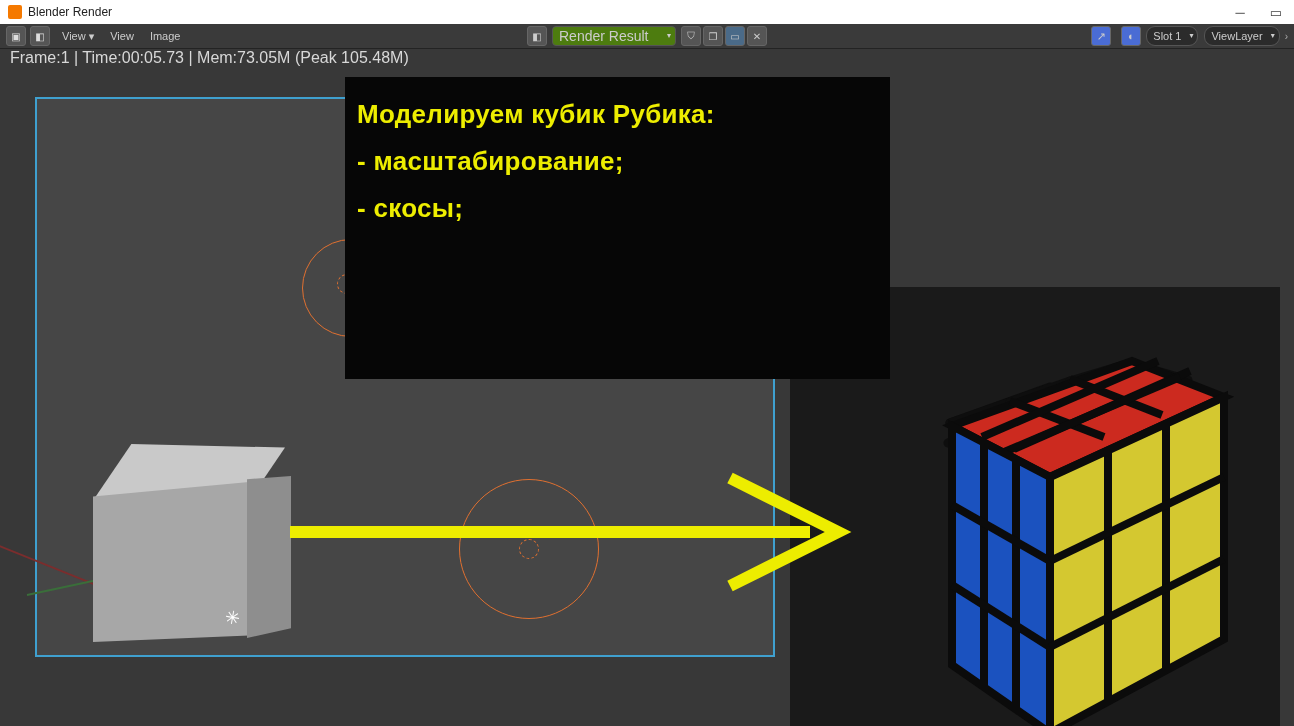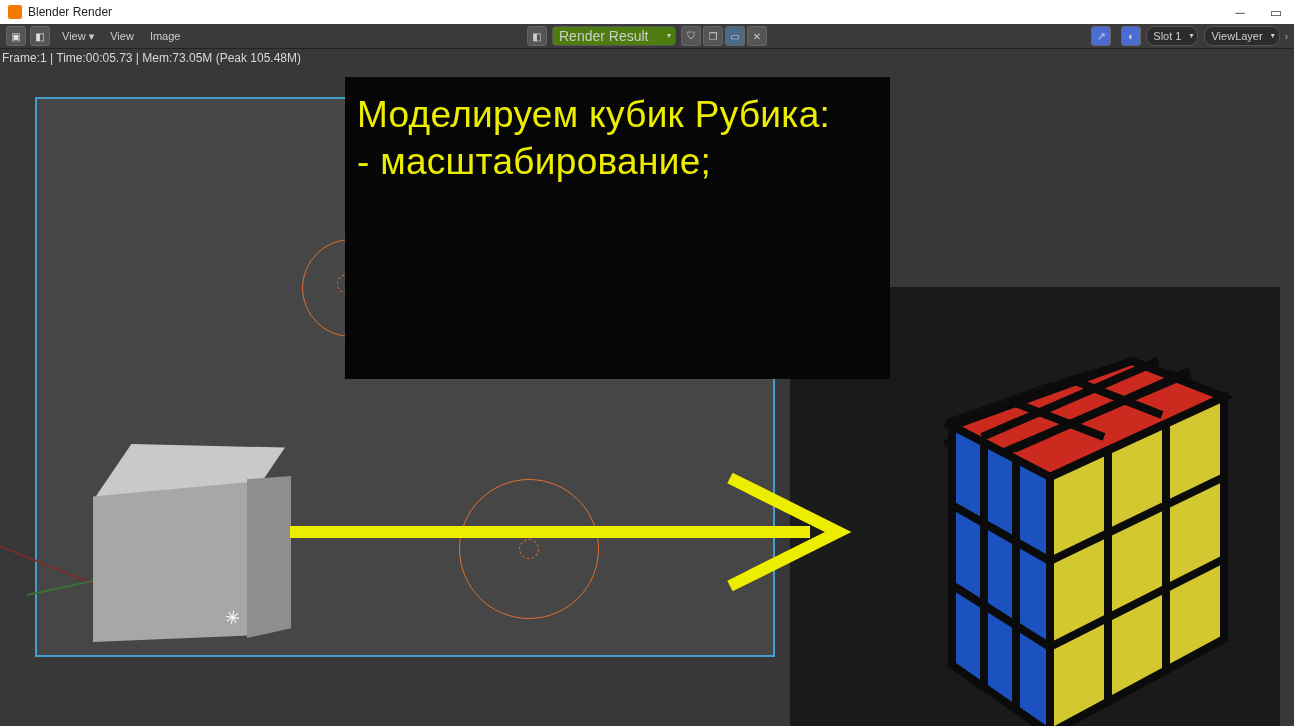--- a/index.html
+++ b/index.html
@@ -12,21 +12,21 @@
 .toolbar .tb-ico{width:18px;height:18px;background:#555;border:1px solid #666;border-radius:3px;margin-right:4px;display:flex;align-items:center;justify-content:center;font-size:10px;color:#ddd}
 .toolbar .menu{padding:0 8px;cursor:pointer}
 .toolbar .center{position:absolute;left:50%;transform:translateX(-50%);display:flex;align-items:center}
 .toolbar .center .dd{height:18px;background:#4d7c0f;border:1px solid #555;border-radius:4px;padding:0 16px 0 6px;margin:0 4px;font-size:14px;color:#ccc;position:relative;line-height:18px}
 .toolbar .center .dd:after{content:"▾";position:absolute;right:4px;top:0;font-size:8px}
 .toolbar .center .ic{width:18px;height:18px;background:#555;border:1px solid #666;border-radius:3px;margin:0 1px;display:flex;align-items:center;justify-content:center;font-size:10px}
 .toolbar .right{margin-left:auto;display:flex;align-items:center}
 .toolbar .right .dd{height:18px;background:#2b2b2b;border:1px solid #555;border-radius:9px;padding:0 16px 0 6px;margin:0 3px;font-size:11px;color:#ccc;position:relative;line-height:18px}
 .toolbar .right .dd:after{content:"▾";position:absolute;right:4px;top:0;font-size:8px}
 .toolbar .right .rb{width:18px;height:18px;border-radius:3px;margin:0 2px;display:flex;align-items:center;justify-content:center;border:1px solid #666}
-.status{height:18px;font-size:12px;color:#d8d8d8;padding:0 2px;line-height:18px;background:#383838}
+.status{height:18px;font-size:16px;color:#d8d8d8;padding:0 10px;line-height:18px;background:#383838}
 .main{position:relative;height:calc(100% - 44px);background:#383838}
 
 
 .vp-left{position:absolute;left:35px;top:30px;width:740px;height:560px;background:#333;border:2px solid #3fa0cf;box-sizing:border-box}
 .grid{position:absolute;inset:0;background:
  linear-gradient(#464646,#464646),
  repeating-linear-gradient(78deg,transparent 0,transparent 55px,#525252 55px,#525252 56px),
  repeating-linear-gradient(-22deg,transparent 0,transparent 55px,#525252 55px,#525252 56px);
  background-blend-mode:normal}
 .axis-r{position:absolute;left:-40px;top:445px;width:220px;height:2px;background:#7b2d2d;transform-origin:left center;transform:rotate(22deg)}
@@ -37,21 +37,21 @@
 .cube .right{position:absolute;left:160px;top:32px;width:44px;height:162px;background:#8e8e8e;clip-path:polygon(0 2%,100% 0,100% 94%,0 100%)}
 .cursor{position:absolute;left:138px;top:163px;font-size:18px;color:#fff;transform:rotate(10deg)}
 .light{position:absolute;border:1px solid #e07030;border-radius:50%}
 .l1{left:422px;top:380px;width:138px;height:138px}
 .l1d{position:absolute;left:482px;top:440px;width:18px;height:18px;border:1px dashed #e07030;border-radius:50%}
 .l2{left:265px;top:140px;width:96px;height:96px}
 .l2d{position:absolute;left:300px;top:175px;width:18px;height:18px;border:1px dashed #e07030;border-radius:50%}
 
 
 .anno{position:absolute;left:345px;top:10px;width:545px;height:302px;background:#060606;padding:14px 12px 10px 12px;box-sizing:border-box}
-.anno div{color:#eded00;font-weight:400;font-size:37px;line-height:47px;font-family:Arial,sans-serif;letter-spacing:0.3px}
+.anno div{color:#eded00;font-weight:700;font-size:26px;line-height:47px;font-family:Arial,sans-serif;letter-spacing:0.3px}
 
 
 .arrow{position:absolute;left:290px;top:405px;width:558px;height:120px;pointer-events:none}
 .arrow svg{width:100%;height:100%;overflow:visible}
 
 
 .vp-right{position:absolute;left:790px;top:220px;width:490px;height:480px;background:#1a1a1a}
 .rubik{position:absolute;left:100px;top:66px;width:340px;height:390px}
 .rubik svg{width:100%;height:100%;overflow:visible}
 </style>
@@ -164,20 +164,21 @@
         <div class="top"></div>
         <div class="left"></div>
         <div class="right"></div>
         <div class="cursor">✳</div>
       </div>
     </div>
 
     <div class="anno">
       <div>Моделируем кубик Рубика:</div>
       <div>- масштабирование;</div>
+      <div>- скосы;</div>
     </div>
 
     <div class="arrow">
       <svg viewBox="0 0 558 120">
         <line x1="0" y1="60" x2="520" y2="60" stroke="#eded00" stroke-width="12"></line>
         <polyline points="440,6 548,60 440,114" fill="none" stroke="#eded00" stroke-width="12"></polyline>
       </svg>
     </div>
 
   </div>

